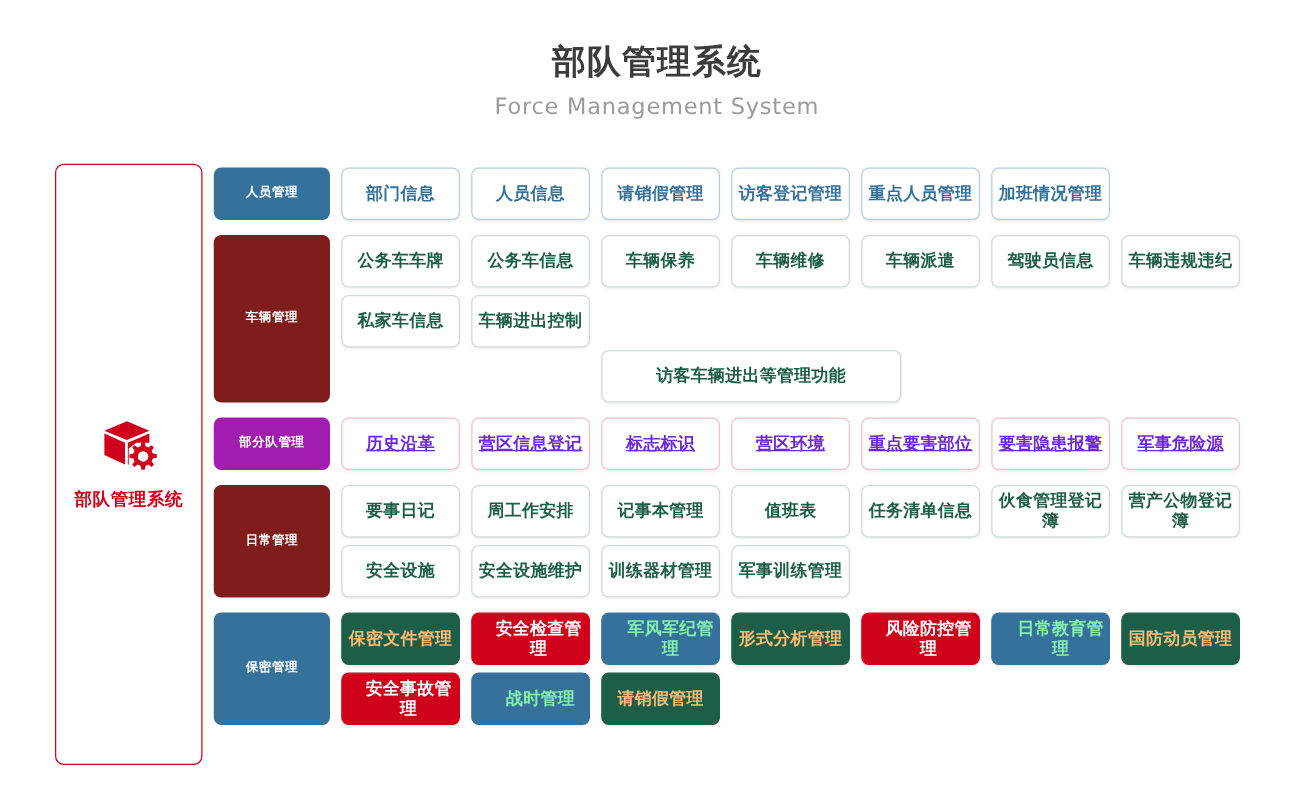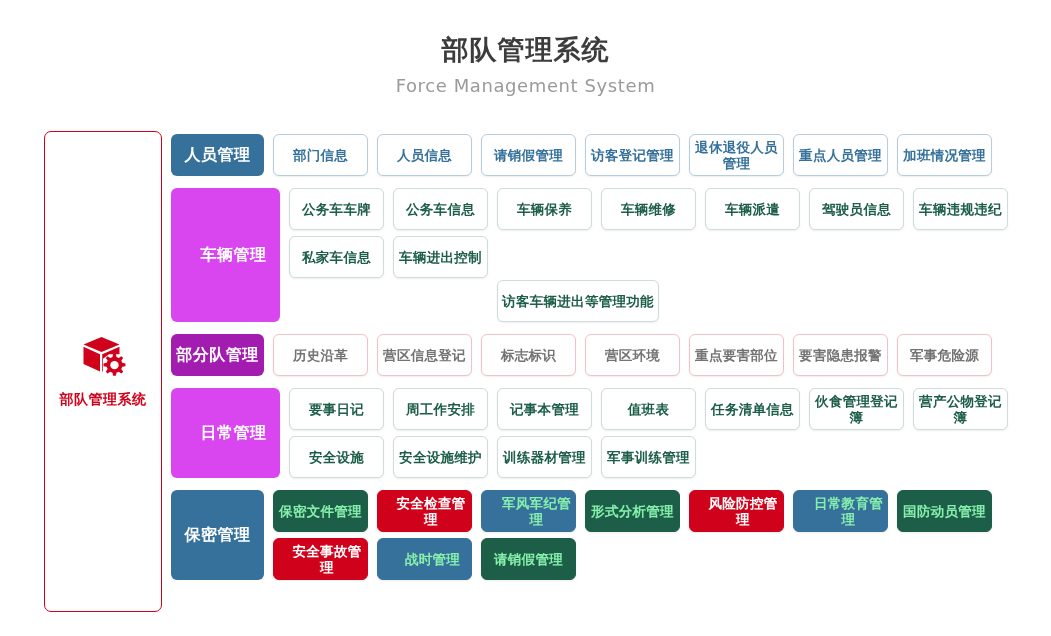--- a/index.html
+++ b/index.html
@@ -85,32 +85,32 @@
   .section {
     display: flex;
     align-items: stretch;
     margin-bottom: 6px;
   }
   .cat {
     width: 93px;
     min-width: 93px;
     border-radius: 6px;
     color: #ffffff;
-    font-size: 16px;
+    font-size: 10px;
     font-weight: bold;
     display: flex;
     align-items: center;
     justify-content: center;
     text-align: center;
     letter-spacing: 0.5px;
     margin: 3px 0;
     line-height: 1.25;
   }
   .cat.blue  { background: #35719b; }
-  .cat.green { background: #d946ef; padding-left: 16px; }
+  .cat.green { background: #7f1d1d; }
   .cat.red   { background: #a21caf; }
 
   .items {
     flex: 1;
     display: flex;
     flex-wrap: wrap;
     align-content: flex-start;
     margin-left: 9px;
   }
   .btn {
@@ -123,30 +123,30 @@
     display: flex;
     align-items: center;
     justify-content: center;
     text-align: center;
     font-size: 13.5px;
     font-weight: bold;
     line-height: 1.22;
     letter-spacing: 0.3px;
     box-shadow: 0 1px 2px rgba(0,0,0,0.07);
   }
-  .btn.wide { width: 162px; margin-top: 47px; }
+  .btn.wide { width: 240px; margin-top: 47px; }
 
   
   .btn.o-blue  { border: 1.2px solid #b6cddd; color: #35719b; }
   .btn.o-green { border: 1.2px solid #cfdcd7; color: #1d5e48; }
-  .btn.o-red   { border: 1.2px solid #f0c2c7; color: #737373; }
+  .btn.o-red   { border: 1.2px solid #f0c2c7; color: #6d28d9; text-decoration: underline; }
 
   
   .btn.f-blue  { background: #35719b; border: 1.2px solid #35719b; color: #86efac; padding-left: 16px; }
-  .btn.f-green { background: #1d5e48; border: 1.2px solid #1d5e48; color: #86efac; }
+  .btn.f-green { background: #1d5e48; border: 1.2px solid #1d5e48; color: #fdba74; }
   .btn.f-red   { background: #d0021b; border: 1.2px solid #d0021b; color: #ffffff; padding-left: 13px; }
 </style>
 </head>
 <body>
 
 <div class="header">
   <div class="header-title">部队管理系统</div>
   <div class="header-subtitle">Force Management System</div>
 </div>
 
@@ -171,21 +171,20 @@
     </div>
 
     <div class="rows" id="rows">
         <div class="section">
           <div class="cat blue">人员管理</div>
           <div class="items">
             <div class="btn o-blue">部门信息</div>
             <div class="btn o-blue">人员信息</div>
             <div class="btn o-blue">请销假管理</div>
             <div class="btn o-blue">访客登记管理</div>
-            <div class="btn o-blue">退休退役人员管理</div>
             <div class="btn o-blue">重点人员管理</div>
             <div class="btn o-blue">加班情况管理</div>
           </div>
         </div>
         <div class="section">
           <div class="cat green">车辆管理</div>
           <div class="items">
             <div class="btn o-green">公务车车牌</div>
             <div class="btn o-green">公务车信息</div>
             <div class="btn o-green">车辆保养</div>

